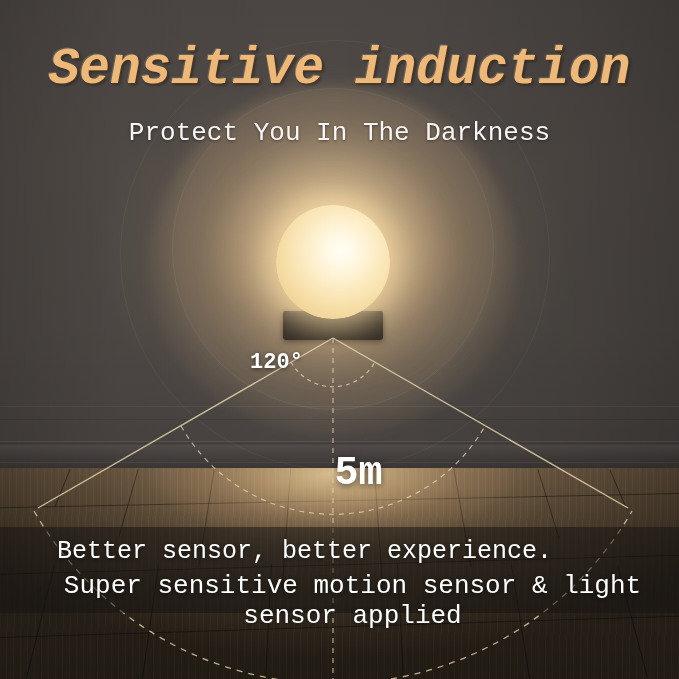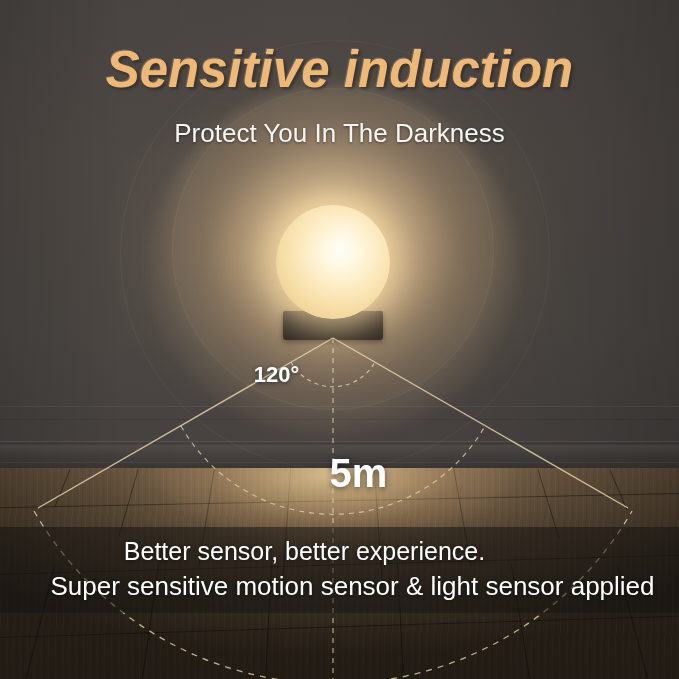--- a/index.html
+++ b/index.html
@@ -3,21 +3,21 @@
 <meta charset="utf-8">
 <title>Sensitive induction</title>
 <style>
   html,body{margin:0;padding:0;background:#2b2b2b;}
   *{box-sizing:border-box;}
 
   #stage{
     position:relative;
     width:679px;height:679px;
     overflow:hidden;
-    font-family:Liberation Sans, sans-serif;
+    font-family:Liberation Mono, monospace;
     background:#a21caf;
     user-select:none;
   }
 
   
   .wall{
     position:absolute;left:0;top:0;width:679px;height:470px;
     background:
       radial-gradient(ellipse 300px 230px at 333px 250px,
          rgba(255,214,150,0.50) 0%,
@@ -155,21 +155,21 @@
       -1px -1px 0 rgba(255,235,200,0.18);
   }
   .subtitle{
     position:absolute;left:0;top:120px;width:679px;
     text-align:center;
     font-size:26px;line-height:1;
     color:#f7f6f4;
     text-shadow:0 1px 3px rgba(0,0,0,0.45);
   }
   .angle-label{
-    position:absolute;left:0;top:362px;width:553px;
+    position:absolute;left:0;top:350px;width:553px;
     text-align:center;font-size:22px;font-weight:bold;
     color:#ffffff;
     text-shadow:0 1px 4px rgba(0,0,0,0.60);
   }
   .dist-label{
     position:absolute;left:0;top:451px;width:679px;
     text-align:center;font-size:40px;font-weight:bold;
     color:#ffffff;
     text-shadow:0 2px 6px rgba(0,0,0,0.55);
     padding-left:38px;

